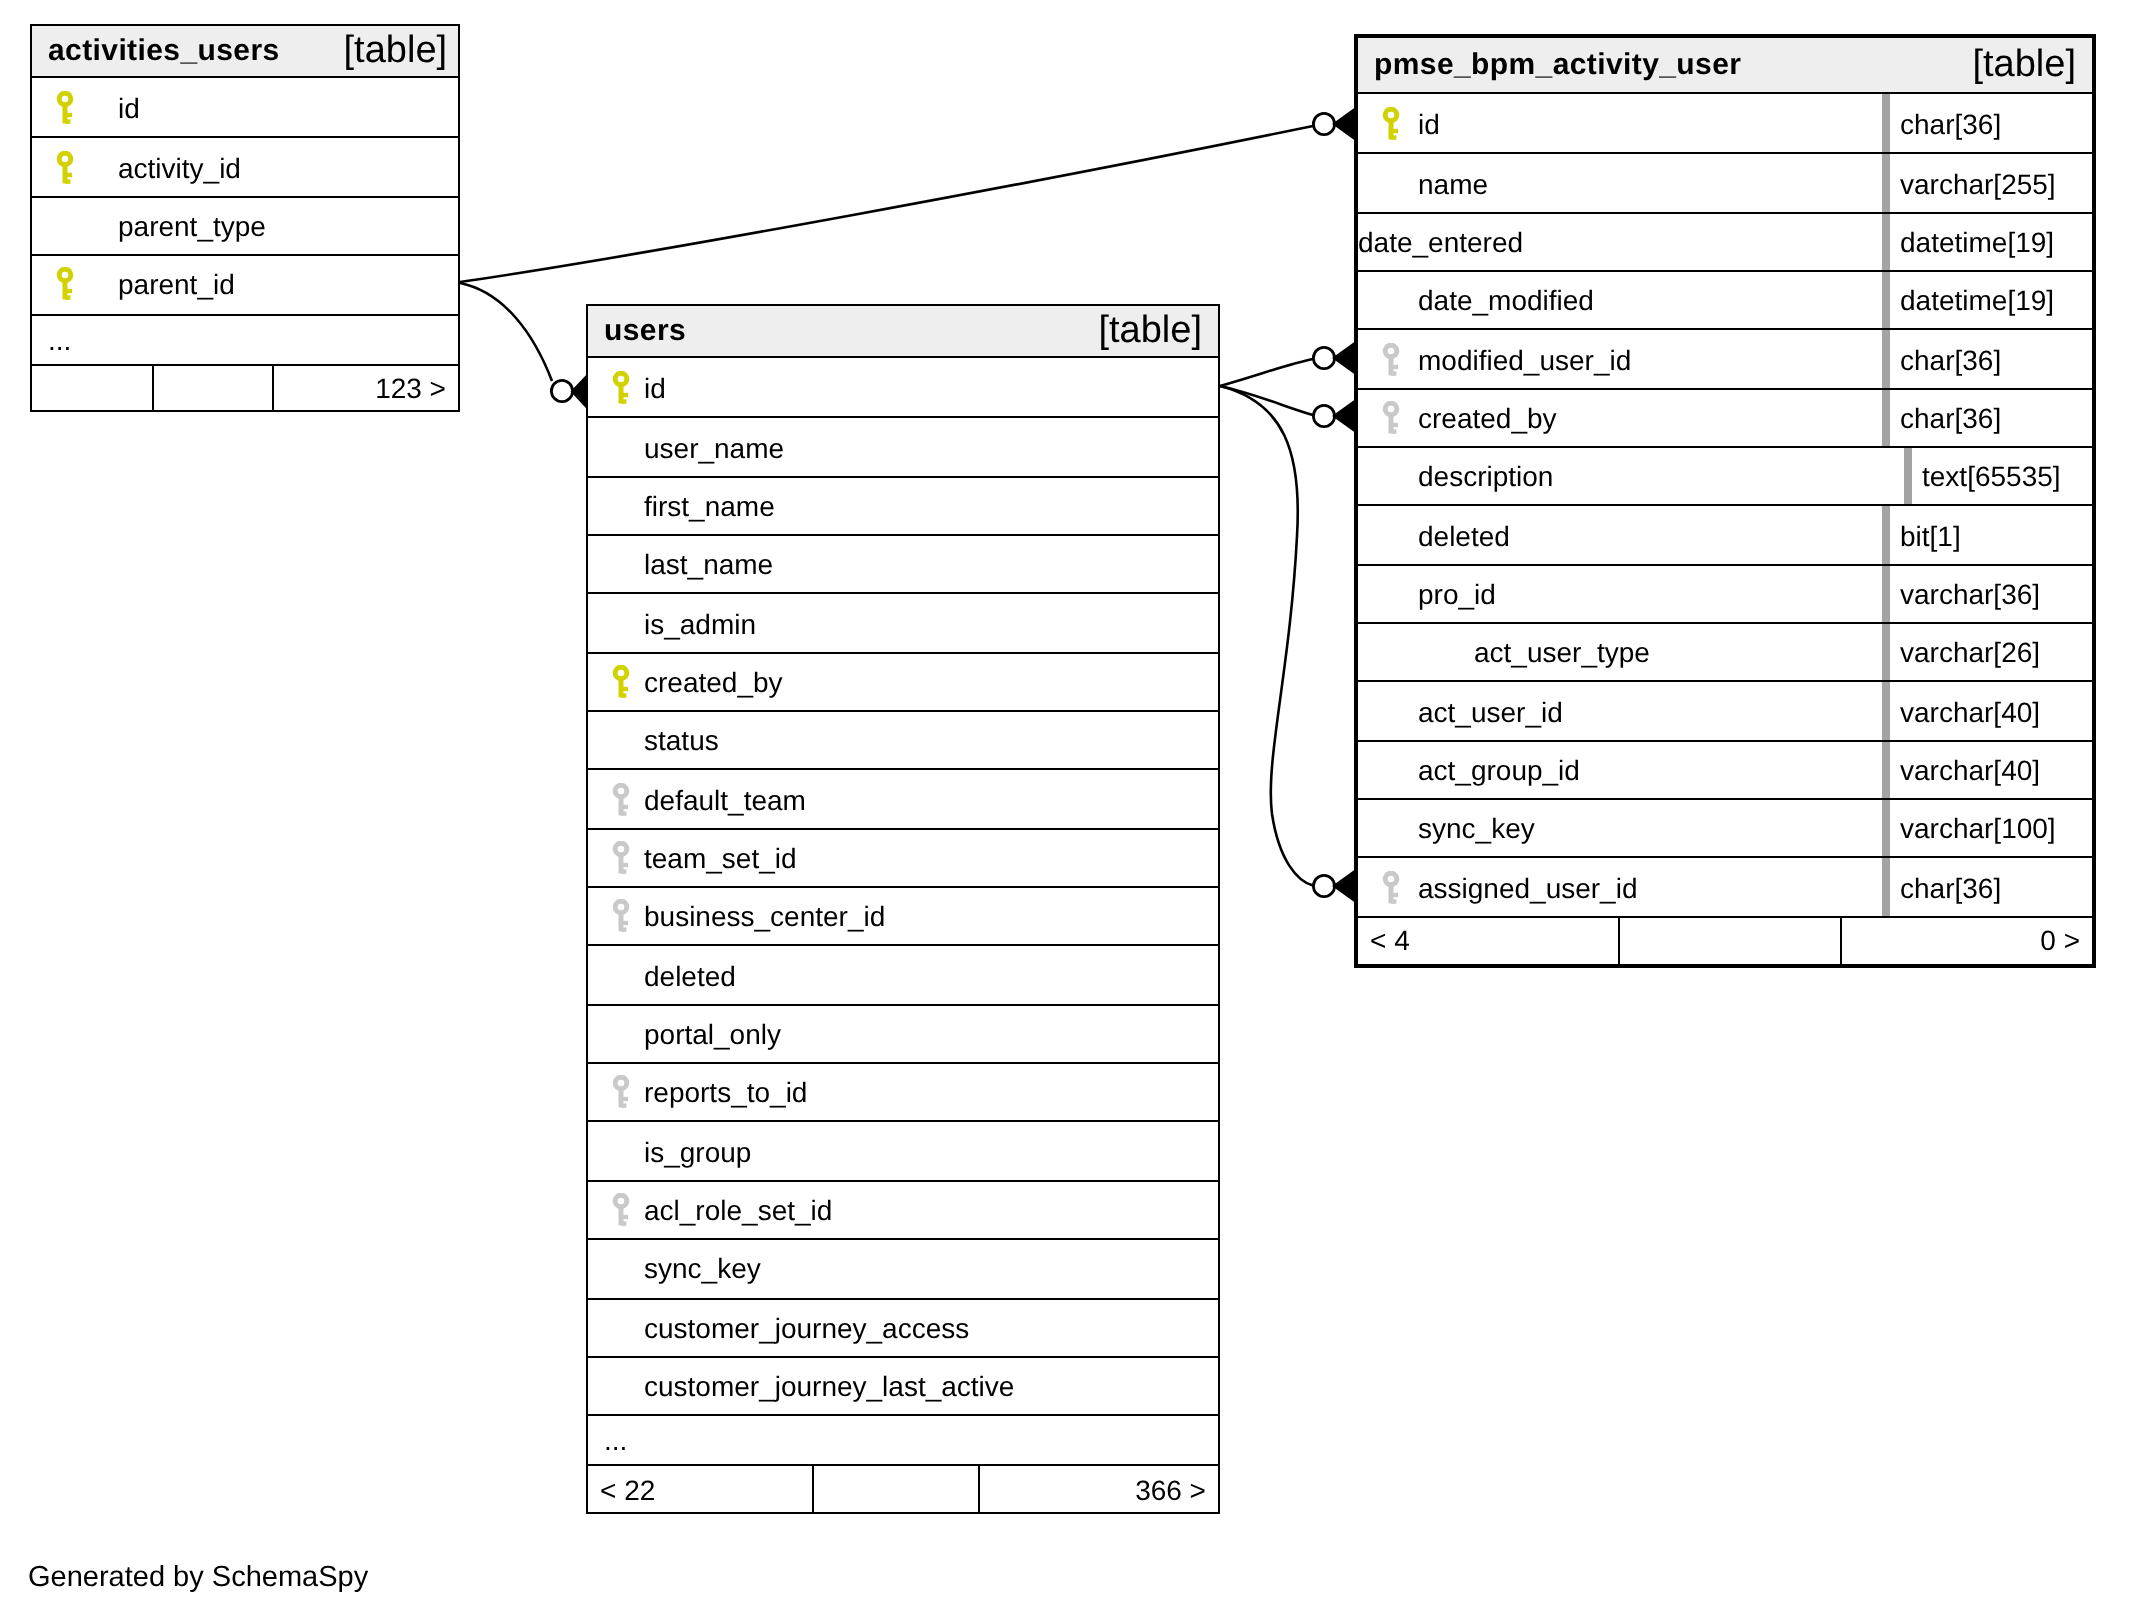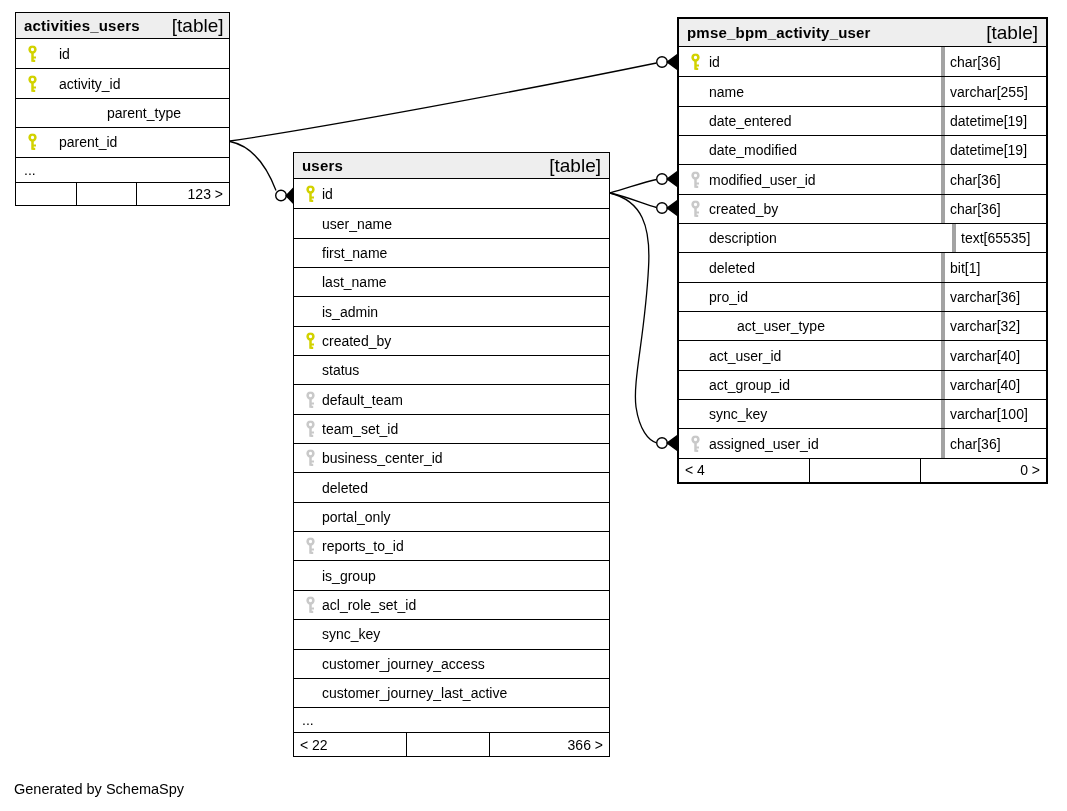--- a/index.html
+++ b/index.html
@@ -78,21 +78,21 @@
         <div class="row" style="height: 29.4px;">
           <svg class="keyicon" width="11" height="17" viewBox="0 0 11 17">
             <circle cx="5.5" cy="4" r="2.9" fill="none" stroke="#d2d200" stroke-width="2.5"></circle>
             <line x1="5.5" y1="6.8" x2="5.5" y2="16.2" stroke="#d2d200" stroke-width="2.5"></line>
             <line x1="5.5" y1="12" x2="9" y2="12" stroke="#d2d200" stroke-width="2.2"></line>
             <line x1="5.5" y1="15.3" x2="8.2" y2="15.3" stroke="#d2d200" stroke-width="2.2"></line>
           </svg>
           <span class="cname" style="padding-left: 43px;">activity_id</span>
         </div>
         <div class="row" style="height: 29.4px;">
-          <span class="cname" style="padding-left: 43px; text-align: center;">parent_type</span>
+          <span class="cname" style="padding-left: 43px;">parent_type</span>
         </div>
         <div class="row" style="height: 29.4px;">
           <svg class="keyicon" width="11" height="17" viewBox="0 0 11 17">
             <circle cx="5.5" cy="4" r="2.9" fill="none" stroke="#d2d200" stroke-width="2.5"></circle>
             <line x1="5.5" y1="6.8" x2="5.5" y2="16.2" stroke="#d2d200" stroke-width="2.5"></line>
             <line x1="5.5" y1="12" x2="9" y2="12" stroke="#d2d200" stroke-width="2.2"></line>
             <line x1="5.5" y1="15.3" x2="8.2" y2="15.3" stroke="#d2d200" stroke-width="2.2"></line>
           </svg>
           <span class="cname" style="padding-left: 43px;">parent_id</span>
         </div>
@@ -228,21 +228,21 @@
             <line x1="5.5" y1="15.3" x2="8.2" y2="15.3" stroke="#d2d200" stroke-width="2.2"></line>
           </svg>
           <span class="cname" style="padding-left: 30px;">id</span>
           <span class="ctype" style="width: 105px;">char[36]</span>
         </div>
         <div class="row" style="height: 29.35px;">
           <span class="cname" style="padding-left: 30px;">name</span>
           <span class="ctype" style="width: 105px;">varchar[255]</span>
         </div>
         <div class="row" style="height: 29.35px;">
-          <span class="cname" style="padding-left: 30px;">date_entered</span>
+          <span class="cname" style="">date_entered</span>
           <span class="ctype" style="width: 105px;">datetime[19]</span>
         </div>
         <div class="row" style="height: 29.35px;">
           <span class="cname" style="padding-left: 30px;">date_modified</span>
           <span class="ctype" style="width: 105px;">datetime[19]</span>
         </div>
         <div class="row" style="height: 29.35px;">
           <svg class="keyicon" width="11" height="17" viewBox="0 0 11 17">
             <circle cx="5.5" cy="4" r="2.9" fill="none" stroke="#c9c9c9" stroke-width="2.5"></circle>
             <line x1="5.5" y1="6.8" x2="5.5" y2="16.2" stroke="#c9c9c9" stroke-width="2.5"></line>
@@ -269,21 +269,21 @@
         <div class="row" style="height: 29.35px;">
           <span class="cname" style="padding-left: 30px;">deleted</span>
           <span class="ctype" style="width: 105px;">bit[1]</span>
         </div>
         <div class="row" style="height: 29.35px;">
           <span class="cname" style="padding-left: 30px;">pro_id</span>
           <span class="ctype" style="width: 105px;">varchar[36]</span>
         </div>
         <div class="row" style="height: 29.35px; padding-left: 28px;">
           <span class="cname" style="padding-left: 30px;">act_user_type</span>
-          <span class="ctype" style="width: 105px;">varchar[32]</span>
+          <span class="ctype" style="width: 105px;">varchar[26]</span>
         </div>
         <div class="row" style="height: 29.35px; gap: 43px;">
           <span class="cname" style="padding-left: 30px;">act_user_id</span>
           <span class="ctype" style="width: 105px;">varchar[40]</span>
         </div>
         <div class="row" style="height: 29.35px;">
           <span class="cname" style="padding-left: 30px;">act_group_id</span>
           <span class="ctype" style="width: 105px;">varchar[40]</span>
         </div>
         <div class="row" style="height: 29.35px;">

